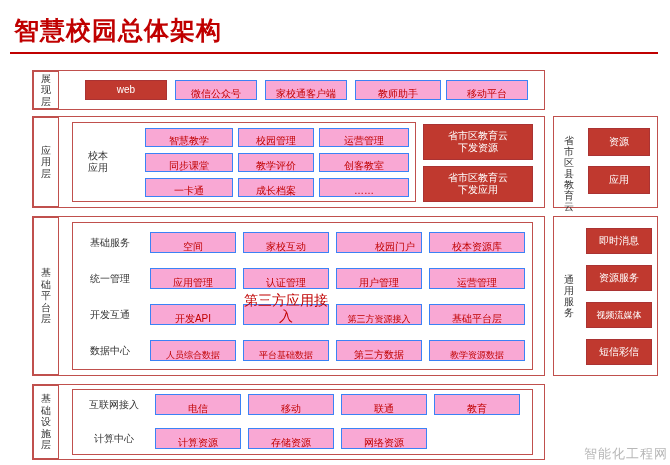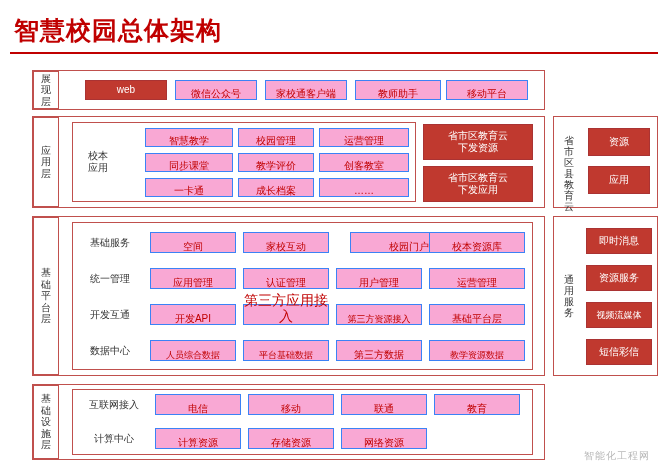--- a/index.html
+++ b/index.html
@@ -67,22 +67,22 @@
     display:flex;align-items:center;justify-content:center;
     font-size:10px;color:#333;text-align:center;line-height:1.2;
   }
   .innerbox{
     position:absolute;
     border:1px solid #c0504d;
     background:#ffffff;
     box-sizing:border-box;
   }
   .watermark{
-    position:absolute;right:20px;bottom:2px;
-    font-size:10px;color:#b8b8b8;letter-spacing:1px;margin-left:32px;
+    position:absolute;right:2px;bottom:2px;
+    font-size:13px;color:#b8b8b8;letter-spacing:1px;margin-left:32px;
   }
 </style>
 </head>
 <body>
 
 <div class="title">智慧校园总体架构</div>
 <div class="title-underline"></div>
 
 <div class="band" style="left:32px;top:70px;width:513px;height:40px;"></div>
 <div class="layerlabel" style="left:33px;top:71px;width:26px;height:38px;">
@@ -169,21 +169,21 @@
 
 <div class="rowlabel" style="left:78px;top:228px;width:64px;height:30px;">
     <span>基础服务</span>
   </div>
 <div class="cell" style="left:150px;top:232px;width:86px;height:21px;">
     <span>空间</span>
   </div>
 <div class="cell" style="left:243px;top:232px;width:86px;height:21px;">
     <span>家校互动</span>
   </div>
-<div class="cell" style="left:350px;top:232px;width:86px;height:21px;padding-left:32px;">
+<div class="cell" style="left:336px;top:232px;width:86px;height:21px;padding-left:32px;">
     <span>校园门户</span>
   </div>
 <div class="cell" style="left:429px;top:232px;width:96px;height:21px;">
     <span>校本资源库</span>
   </div>
 
 <div class="rowlabel" style="left:78px;top:264px;width:64px;height:30px;">
     <span>统一管理</span>
   </div>
 <div class="cell" style="left:150px;top:268px;width:86px;height:21px;">

